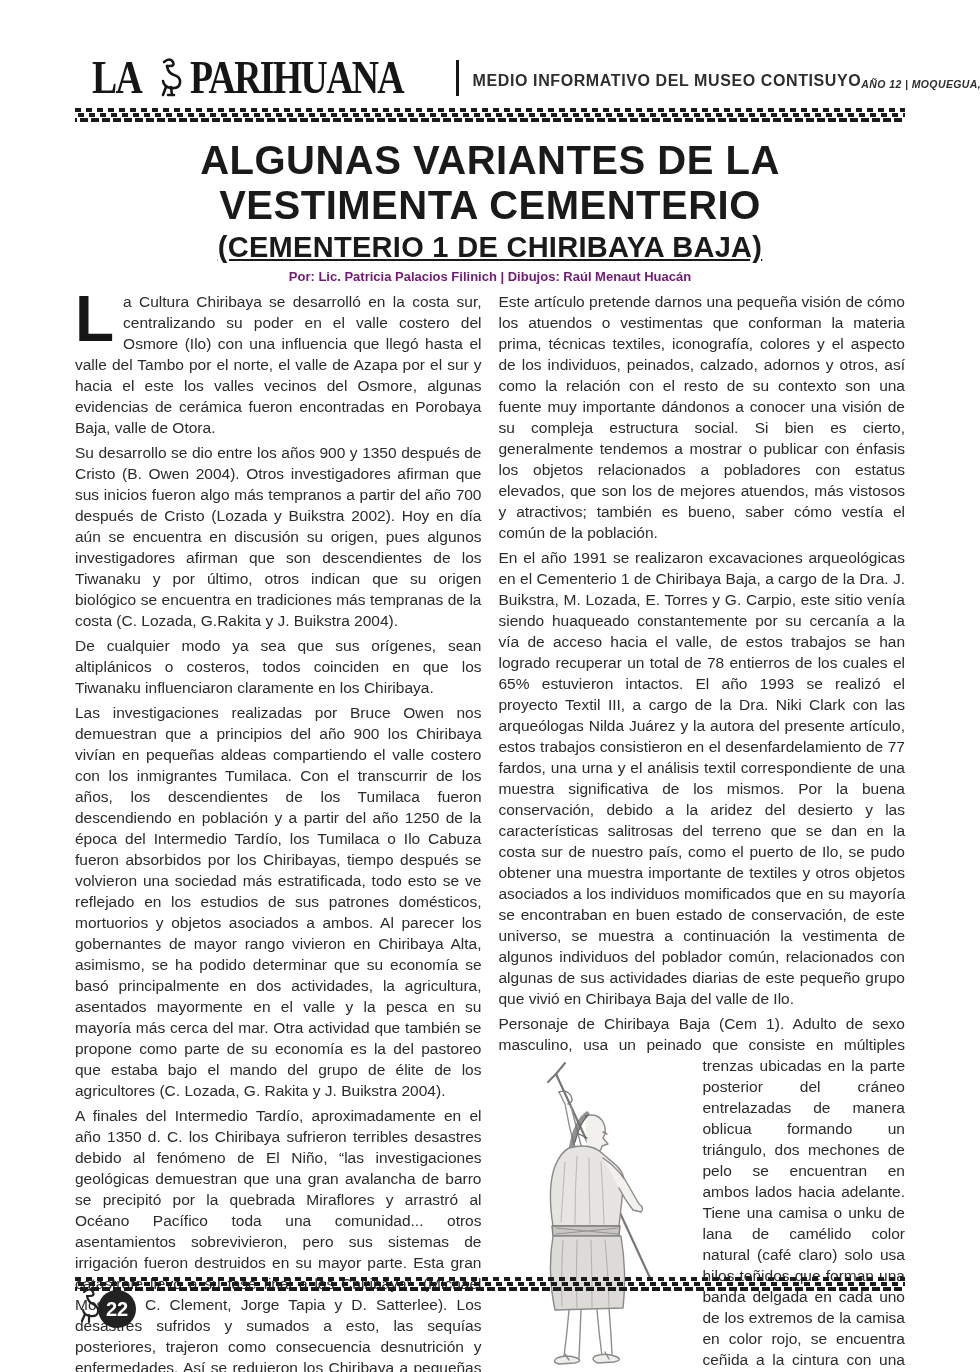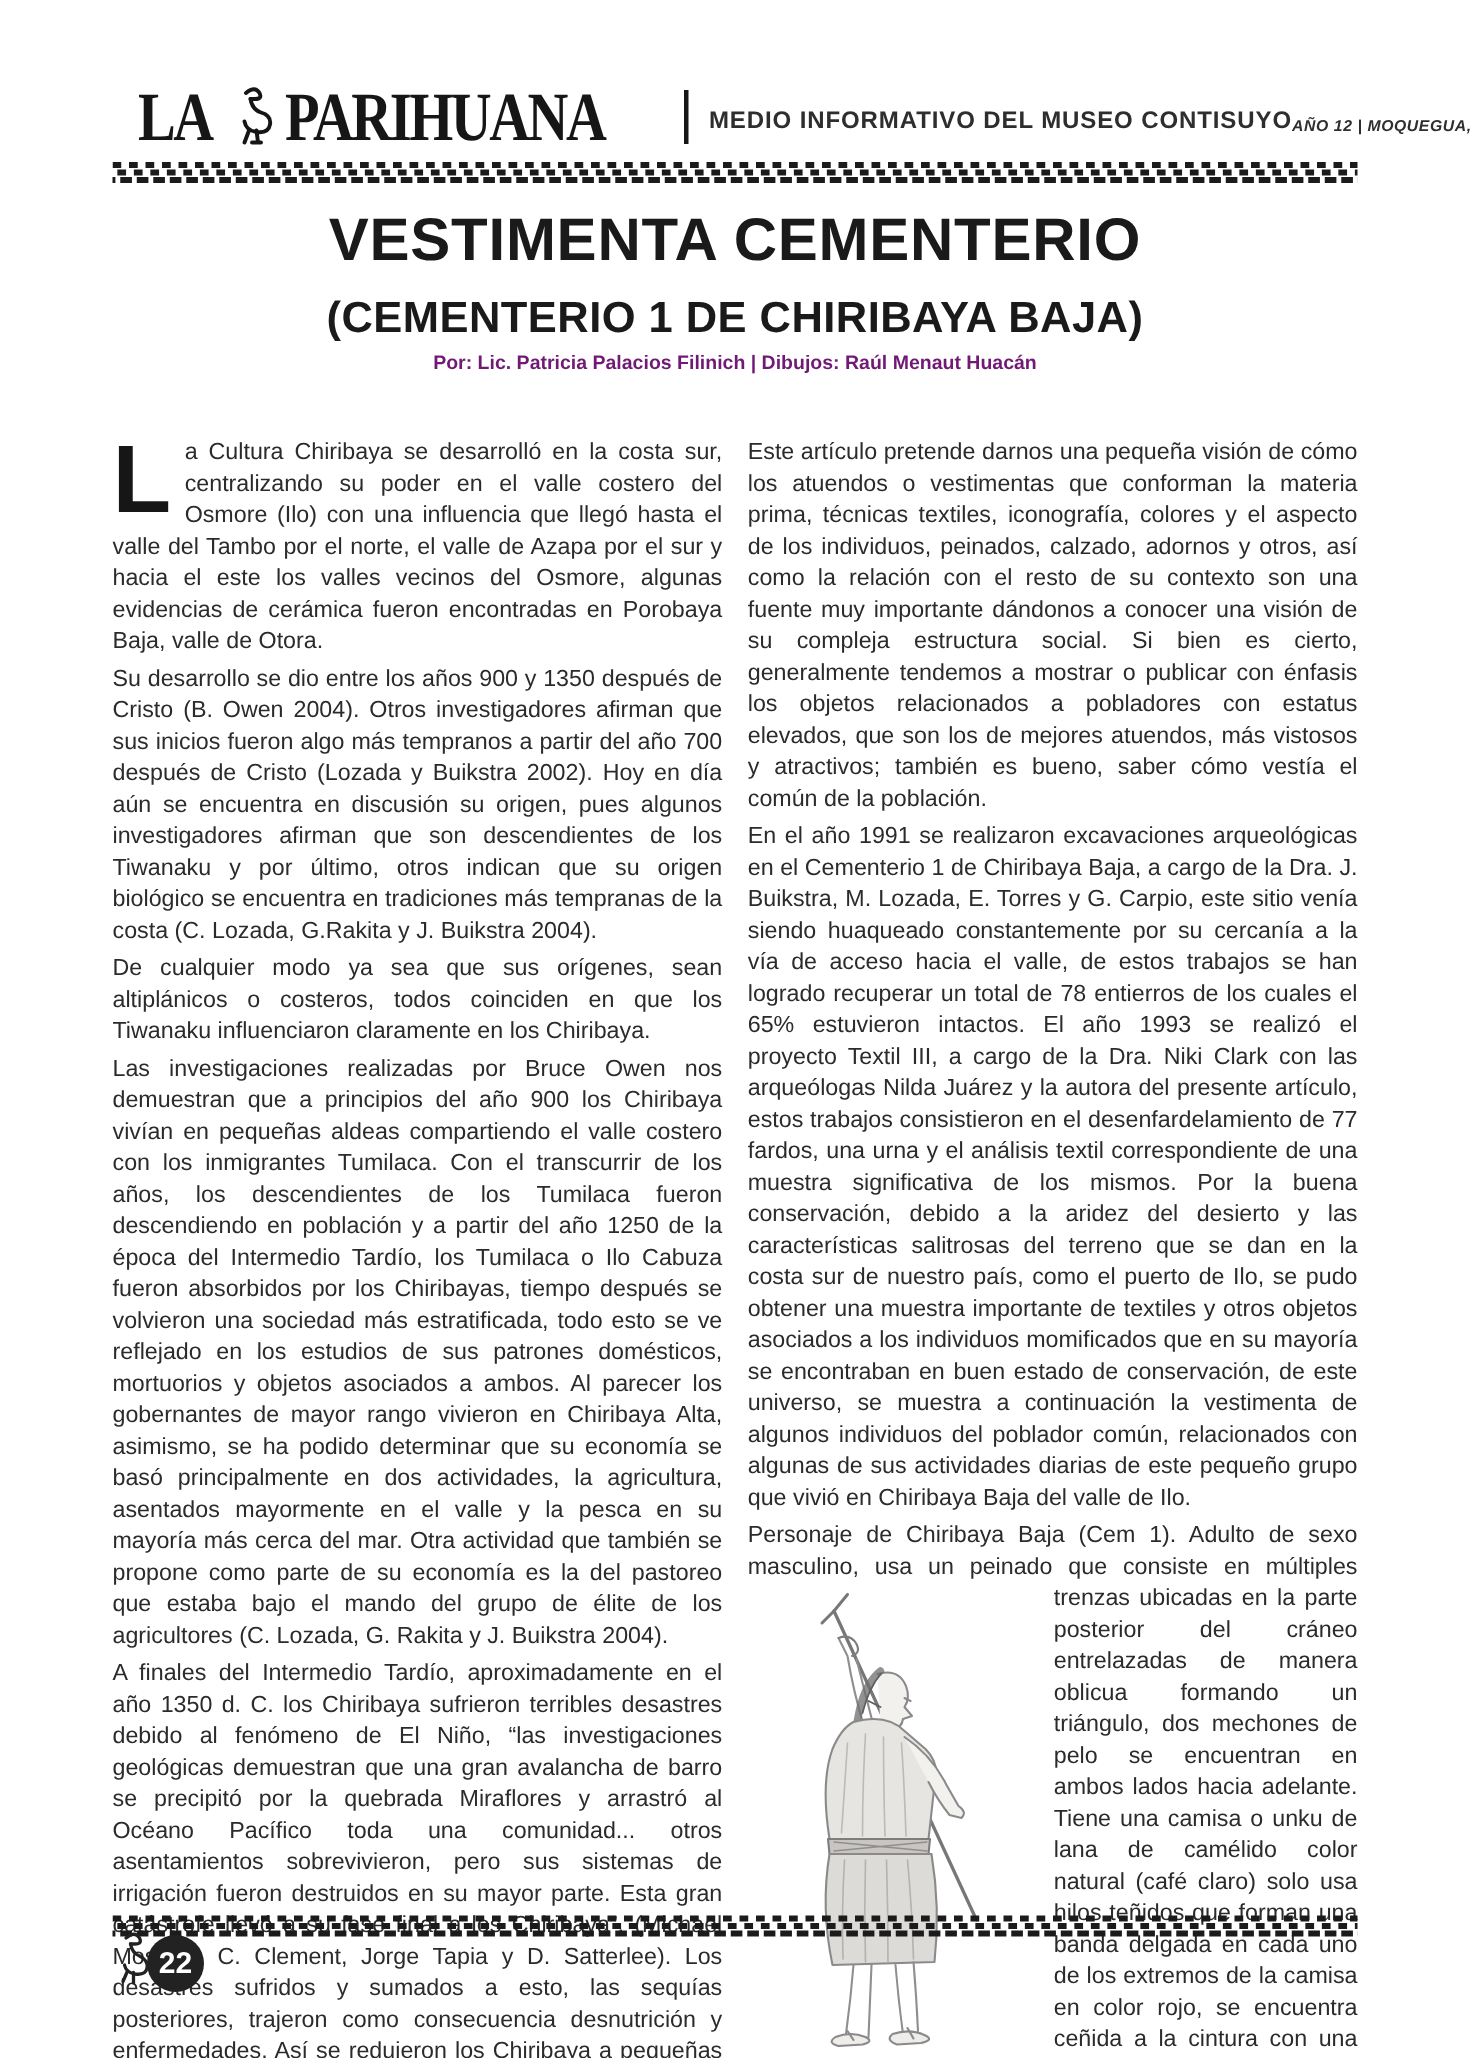--- a/index.html
+++ b/index.html
@@ -27,21 +27,21 @@
       linear-gradient(90deg,#1b1b1b 0 2px,transparent 2px 5px,#1b1b1b 5px 11px,transparent 11px);
     background-size:11px 4px,11px 4px,11px 4px;
     background-position:0 0,0 5px,0 10px;
     background-repeat:repeat-x;
   }
   .band.top{top:108px;}
   .band.bottom{top:1277px;}
   
   .title-block{position:absolute;left:75px;top:138px;width:830px;text-align:center;color:#1a1a1a;}
   .title-line{font-size:40px;line-height:45px;font-weight:bold;letter-spacing:.5px;}
-  .subtitle{font-size:29px;line-height:36px;font-weight:bold;letter-spacing:.3px;margin-top:11px;}
+  .subtitle{font-size:29px;line-height:36px;font-weight:bold;letter-spacing:.3px;margin-top:1px;text-decoration:underline;}
   .byline{font-size:13px;line-height:18px;font-weight:bold;color:#701a75;margin-top:3px;}
   
   .columns{position:absolute;left:75px;top:291px;width:830px;display:flex;gap:17px;}
   .col{width:406.5px;font-size:15.5px;line-height:21px;text-align:justify;color:#2b2b2b;}
   .col p{margin:0 0 4px 0;}
   .dropcap{
     float:left;font-weight:bold;font-size:64px;line-height:50px;color:#161616;
     margin:3px 9px 0 0;font-family:"Liberation Sans", sans-serif;
   }
   
@@ -71,20 +71,21 @@
       <span class="word">PARIHUANA</span>
       <div class="mast-divider"></div>
       <span class="tagline">MEDIO INFORMATIVO DEL MUSEO CONTISUYO</span>
     </div>
     <span class="issue">AÑO 12 | MOQUEGUA, AGOSTO DEL 2012</span>
   </div>
 
   <div class="band top"></div>
 
   <div class="title-block">
+    <div class="title-line">ALGUNAS VARIANTES DE LA</div>
     <div class="title-line">VESTIMENTA CEMENTERIO</div>
     <div class="subtitle">(CEMENTERIO 1 DE CHIRIBAYA BAJA)</div>
     <div class="byline">Por: Lic. Patricia Palacios Filinich  |  Dibujos: Raúl Menaut Huacán</div>
   </div>
 
   <div class="columns">
 
     <div class="col">
       <p><span class="dropcap">L</span><span>a Cultura Chiribaya se desarrolló en la costa sur, centralizando su poder en el valle costero del Osmore (Ilo) con una influencia que llegó hasta el valle del Tambo por el norte, el valle de Azapa por el sur y hacia el este los valles vecinos del Osmore, algunas evidencias de cerámica fueron encontradas en Porobaya Baja, valle de Otora.</span></p>
       <p>Su desarrollo se dio entre los años 900 y 1350 después de Cristo (B. Owen 2004). Otros investigadores afirman que sus inicios fueron algo más tempranos a partir del año 700 después de Cristo (Lozada y Buikstra 2002). Hoy en día aún se encuentra en discusión su origen, pues algunos investigadores afirman que son descendientes de los Tiwanaku y por último, otros indican que su origen biológico se encuentra en tradiciones más tempranas de la costa (C. Lozada, G.Rakita y J. Buikstra 2004).</p>

